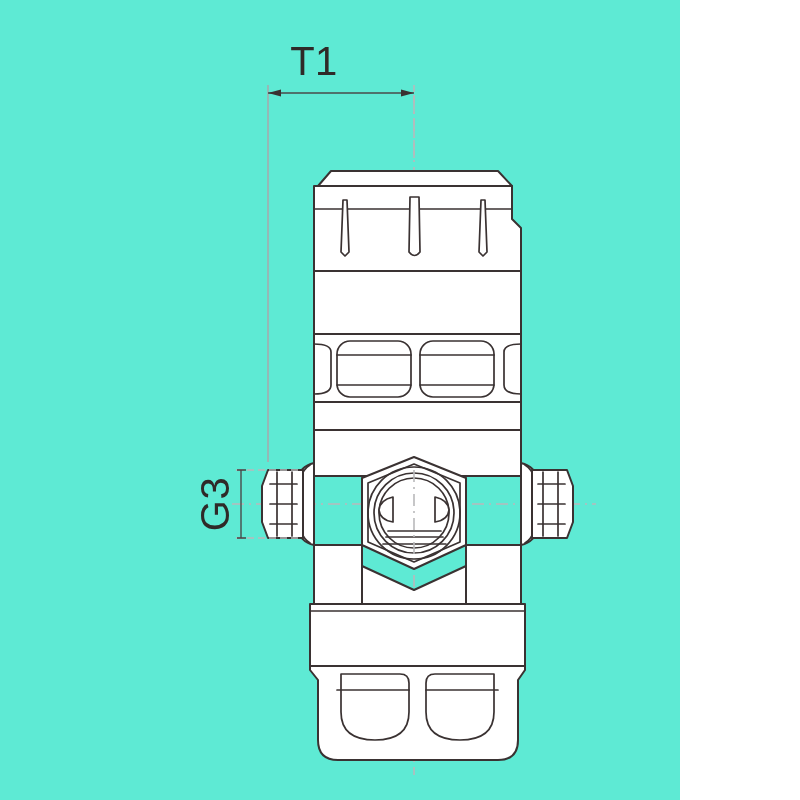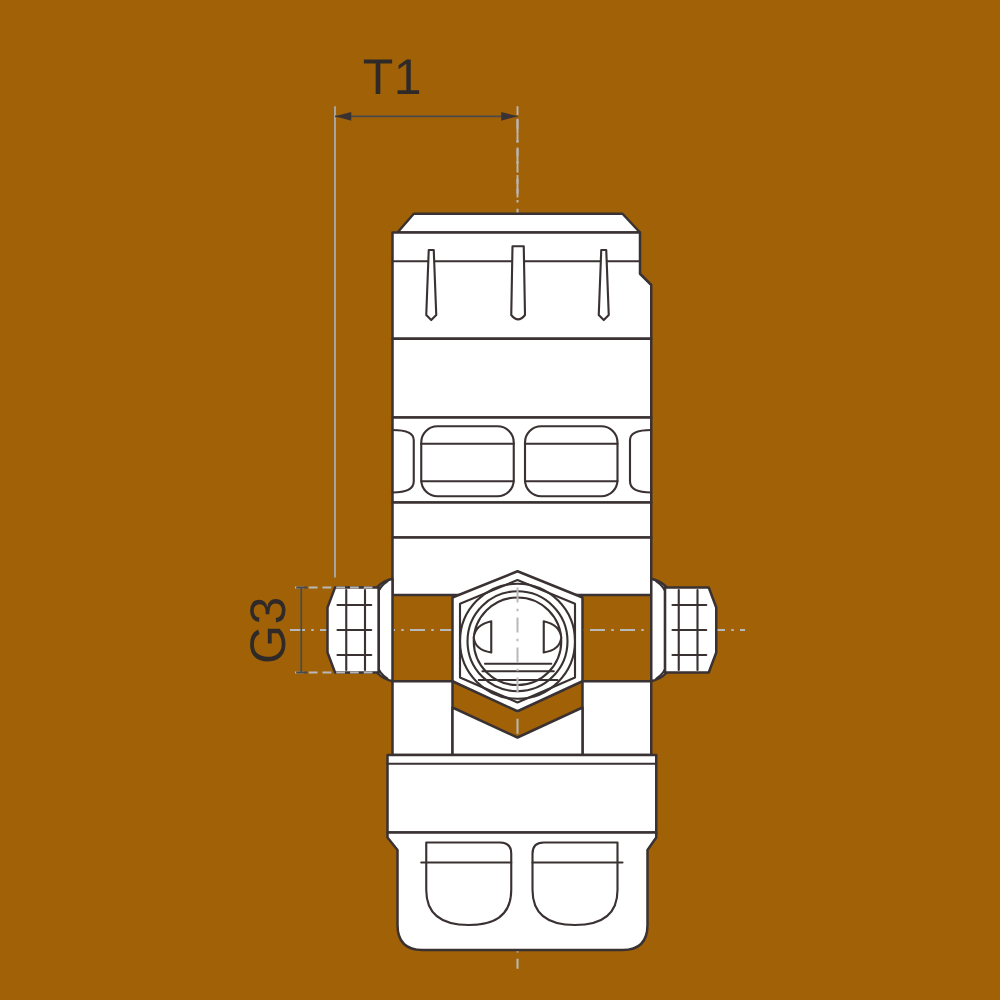--- a/index.html
+++ b/index.html
@@ -9,23 +9,23 @@
     background: #ffffff;
   }
   body {
     width: 800px;
     height: 800px;
     font-family: "Liberation Sans", sans-serif;
     overflow: hidden;
   }
   #drawing-root {
     position: relative;
-    width: 800px;
+    width: 680px;
     height: 800px;
-    background: #a16207;
+    background: #5eead4;
     text-align: right;
   }
   #drawing-svg {
     display: block;
     width: 800px;
     height: 800px;
   }
   .part-line-thin {
     fill: none;
     stroke: #3a3232;

